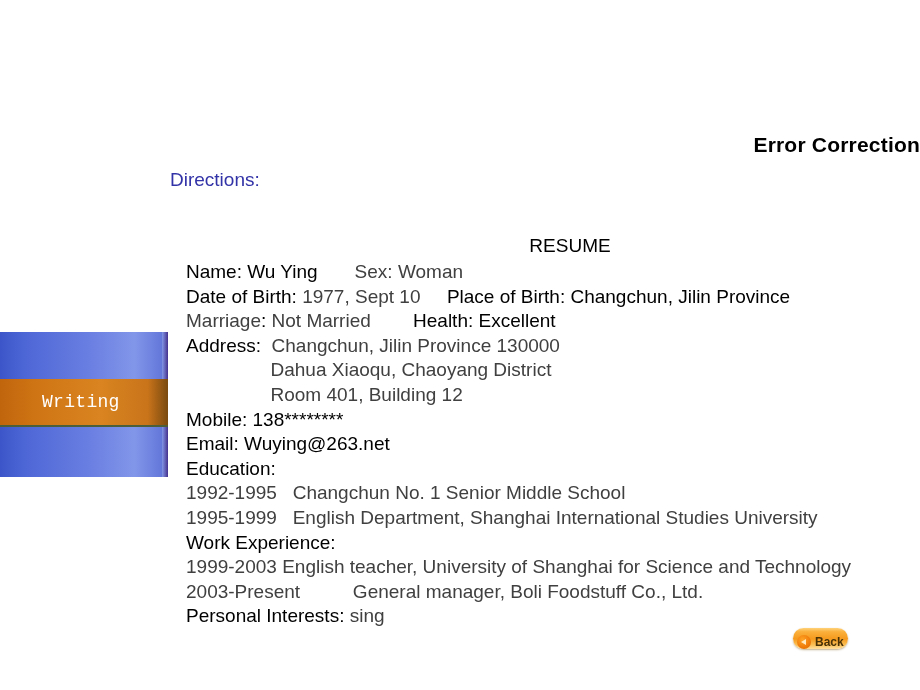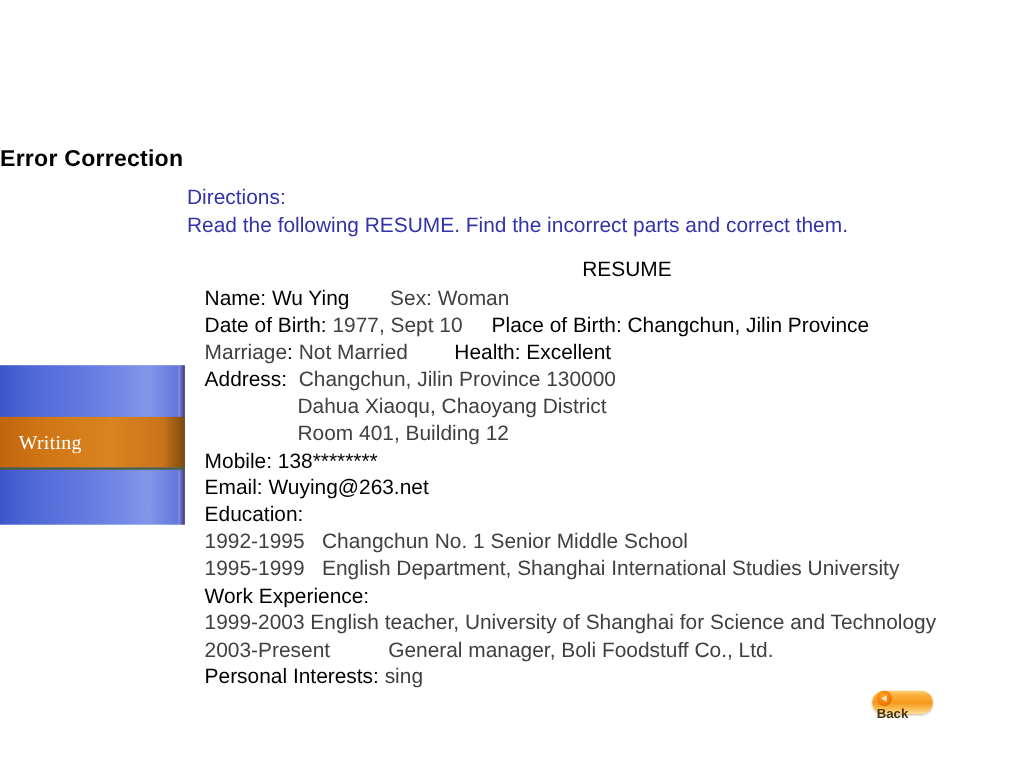--- a/index.html
+++ b/index.html
@@ -21,21 +21,21 @@
     inset: 0;
     background: #ffffff;
   }
 
   
   #slide-title {
     position: absolute;
     left: 0;
     top: 133px;
     width: 920px;
-    text-align: left;
+    text-align: right;
     font-size: 21px;
     font-weight: bold;
     color: #000000;
     letter-spacing: 0.2px;
   }
 
   
   #directions {
     position: absolute;
     left: 170px;
@@ -100,40 +100,39 @@
     height: 48px;
     background: linear-gradient(to right, #c0650c 0%, #cf7414 20%, #d98420 60%, #c9741a 88%, #7a4a10 100%);
     border-bottom: 2px solid #4a5f3a;
     box-sizing: border-box;
     display: flex;
     align-items: center;
     z-index: 2;
   }
   #side-tab-writing-label {
     color: #ffffff;
-    font-family: Liberation Serif, serif;
+    font-family: Liberation Mono, monospace;
     font-size: 18px;
-    padding-left: 17px;
+    padding-left: 42px;
     letter-spacing: 0.3px;
   }
 
   
   #back-button {
     position: absolute;
     left: 793px;
     top: 628px;
     width: 55px;
     height: 21px;
     border-radius: 11px;
     background: linear-gradient(to bottom, #ffd27a 0%, #fbb03b 18%, #f59a1e 52%, #fbbf55 80%, #ffe0a0 100%);
     box-shadow: 0 1px 2px rgba(120,80,10,0.45);
     display: flex;
-    align-items: flex-start;
+    align-items: flex-end;
     cursor: pointer;
-    flex-direction: column;
   }
   #back-icon {
     position: relative;
     width: 14px;
     height: 14px;
     margin-left: 4px;
     border-radius: 50%;
     background: radial-gradient(circle at 40% 35%, #ffa527 0%, #ef7a08 60%, #d86a04 100%);
     flex: none;
   }
@@ -158,21 +157,20 @@
 </style>
 </head>
 <body>
 
 <div class="slide">
 
   <div id="slide-title">Error Correction</div>
 
   <div id="directions">
     <span class="dir-line">Directions:</span>
-    <span class="dir-line">Read the following RESUME. Find the incorrect parts and correct them.</span>
   </div>
 
   <div id="resume-heading">RESUME</div>
 
   <div id="resume-body"><span class="rline"><span class="blk">Name: Wu Ying</span><span class="blk">       </span><span class="red">Sex: Woman</span></span><span class="rline"><span class="blk">Date of Birth: </span><span class="red">1977, Sept 10</span><span class="blk">     Place of Birth: Changchun, Jilin Province</span></span><span class="rline"><span class="red">Marriage</span><span class="blk">: </span><span class="red">Not Married</span><span class="blk">        Health: Excellent</span></span><span class="rline"><span class="blk">Address:  </span><span class="red">Changchun, Jilin Province 130000</span></span><span class="rline"><span class="blk">                </span><span class="red">Dahua Xiaoqu, Chaoyang District</span></span><span class="rline"><span class="blk">                </span><span class="red">Room 401, Building 12</span></span><span class="rline"><span class="blk">Mobile: 138********</span></span><span class="rline"><span class="blk">Email: Wuying@263.net</span></span><span class="rline"><span class="blk">Education:</span></span><span class="rline"><span class="red">1992-1995   Changchun No. 1 Senior Middle School</span></span><span class="rline"><span class="red">1995-1999   English Department, Shanghai International Studies University</span></span><span class="rline"><span class="blk">Work Experience:</span></span><span class="rline"><span class="red">1999-2003 English teacher, University of Shanghai for Science and Technology</span></span><span class="rline"><span class="red">2003-Present          General manager, Boli Foodstuff Co., Ltd.</span></span><span class="rline"><span class="blk">Personal Interests: </span><span class="red">sing</span></span></div>
 
   <div id="side-panel">
     <div id="side-tab-writing">
       <span id="side-tab-writing-label">Writing</span>
     </div>

